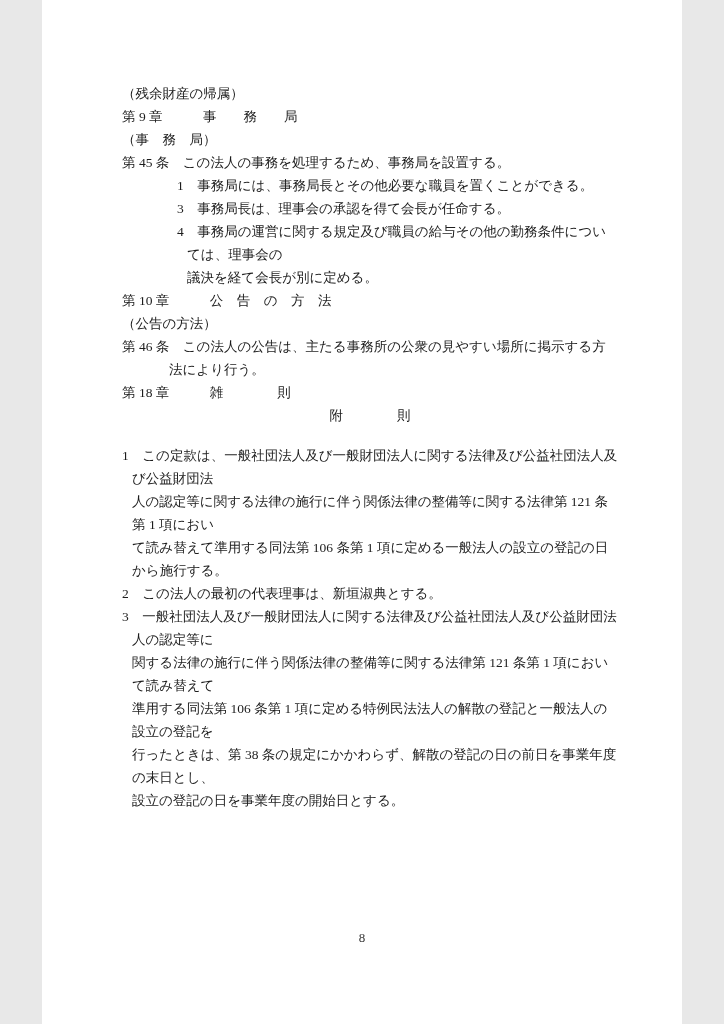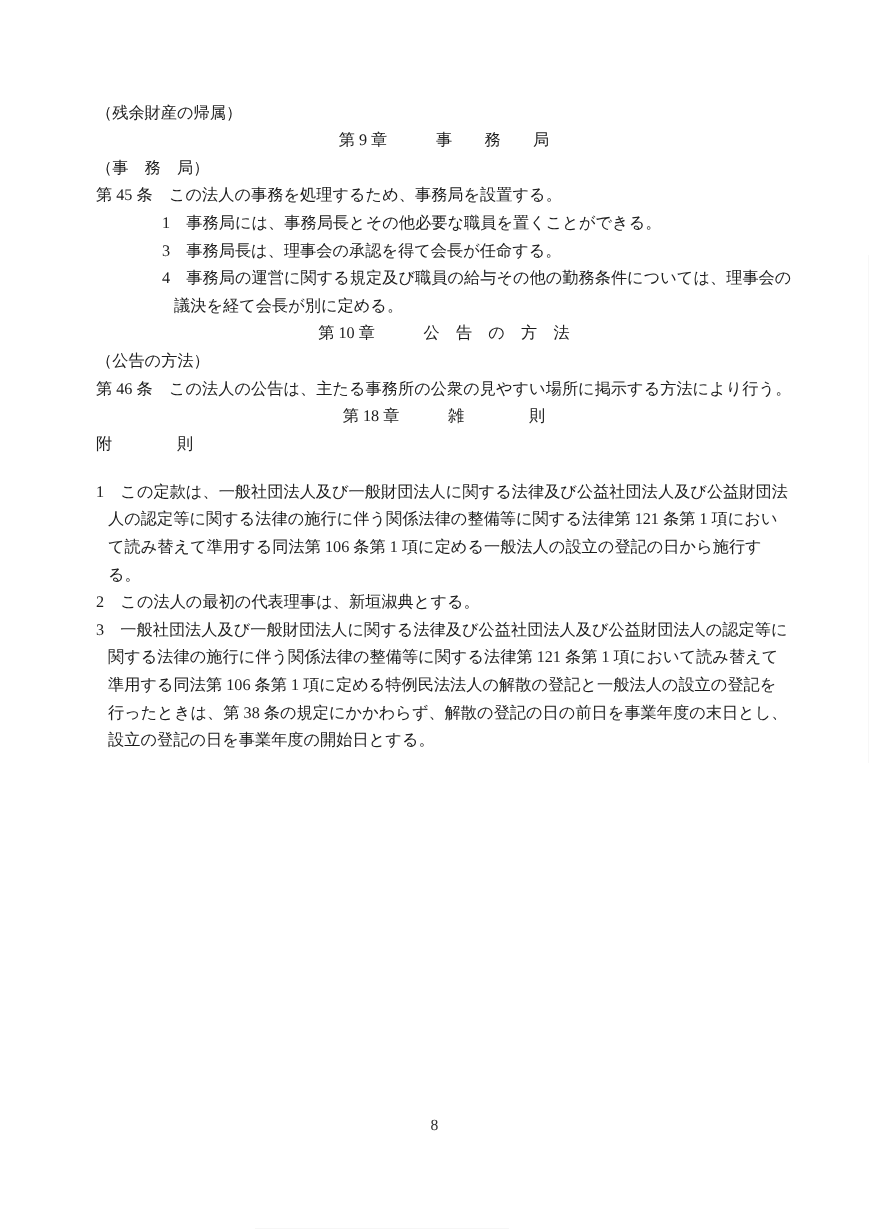--- a/index.html
+++ b/index.html
@@ -2,21 +2,21 @@
 <html lang="ja"><head>
 <meta charset="utf-8">
 <style>
   html, body {
     margin: 0;
     padding: 0;
     background: #e8e8e8;
   }
   .page {
     position: relative;
-    width: 724px;
+    width: 640px;
     height: 1024px;
     margin: 0 auto;
     background: #ffffff;
     box-sizing: border-box;
     padding: 82px 64px 0 80px;
     font-family: "Liberation Serif", "DejaVu Serif", serif;
     font-size: 13.5px;
     line-height: 23px;
     color: #1c1c1c;
     overflow: hidden;
@@ -40,24 +40,25 @@
     text-indent: -10px;
   }
   
   .fusoku-item {
     padding-left: 10px;
     text-indent: -10px;
   }
   
   .chapter-heading {
     margin: 14px 0 0 0;
-    text-align: center;
+    text-align: left;
   }
   .fusoku-heading {
     margin: 13px 0 0 0;
+    text-align: center;
   }
   .fusoku-item-first {
     margin-top: 17px !important;
   }
   .page-number {
     position: absolute;
     left: 0;
     right: 0;
     top: 926px;
     text-align: center;

